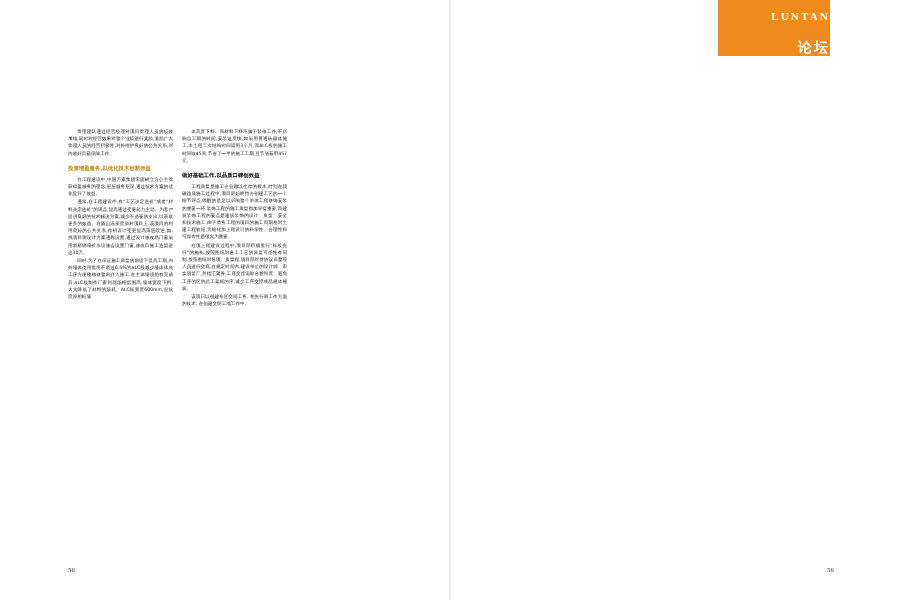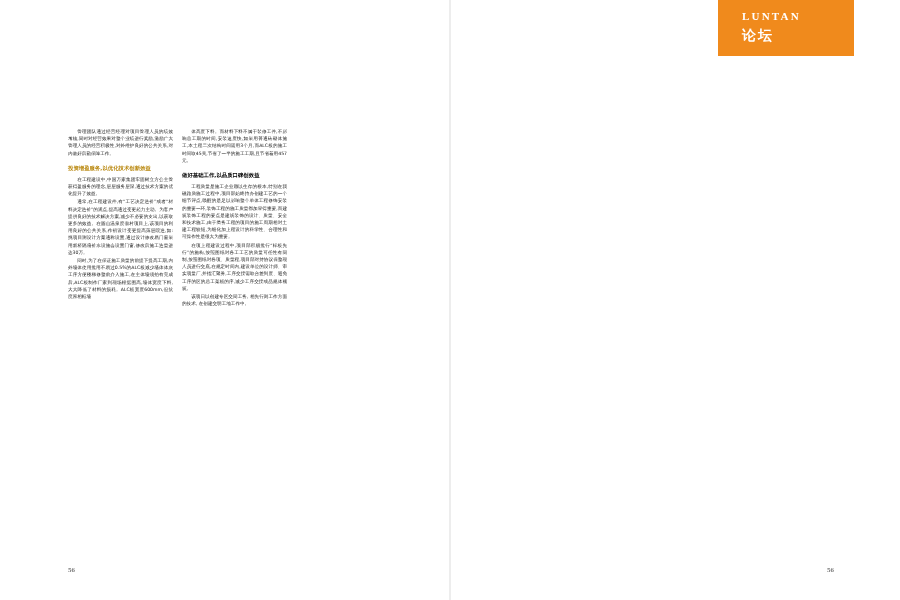--- a/index.html
+++ b/index.html
@@ -43,23 +43,22 @@
 
   
   .masthead {
     position: absolute;
     top: 0;
     left: 268px;
     width: 112px;
     height: 56px;
     background: #f08a1c;
     color: #ffffff;
-    text-align: left;
+    text-align: right;
     overflow: hidden;
-    padding-left: 24px;
   }
   .masthead::after {
     content: "";
     position: absolute;
     left: 0;
     bottom: -15px;
     width: 0;
     height: 0;
     border-left: 56px solid #f08a1c;
     border-right: 56px solid #f08a1c;
@@ -70,21 +69,21 @@
     z-index: 2;
     margin-top: 10px;
     font-size: 11px;
     letter-spacing: 2.2px;
     font-weight: bold;
     font-family: "Liberation Serif", serif;
   }
   .masthead-zh {
     position: relative;
     z-index: 2;
-    margin-top: 5px;
+    margin-top: 17px;
     font-size: 14px;
     letter-spacing: 2px;
     font-weight: bold;
     font-family: "DejaVu Sans", sans-serif;
   }
 
   
   .col {
     position: absolute;
     font-family: "DejaVu Sans", sans-serif;

